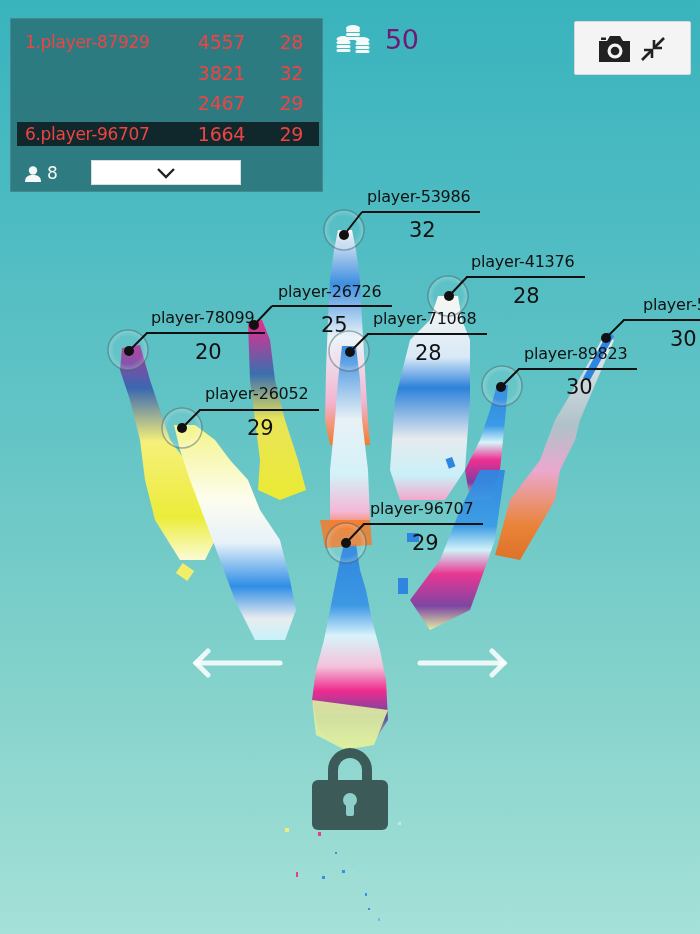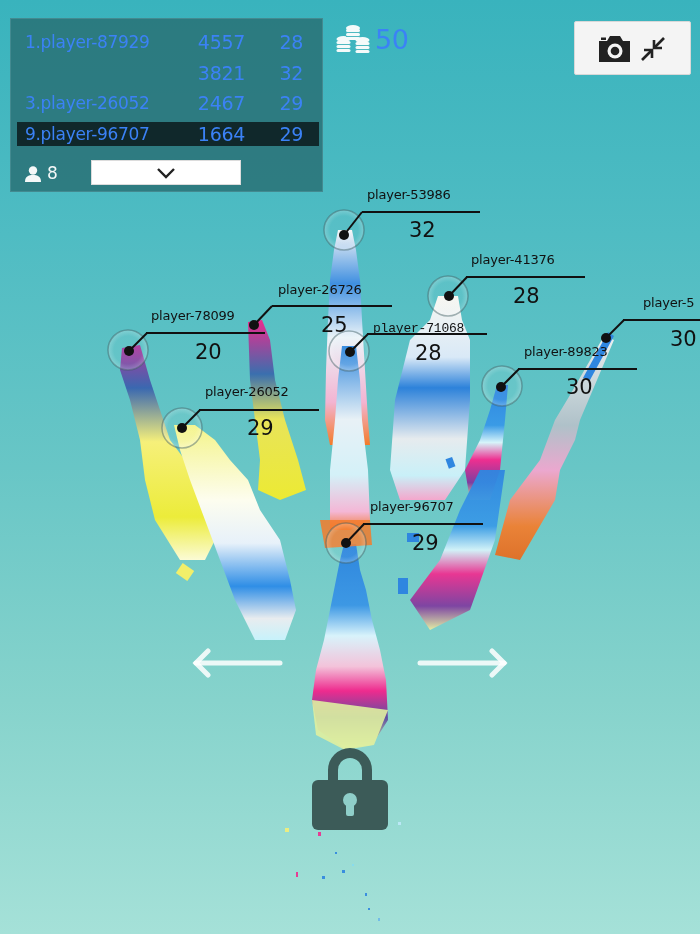--- a/index.html
+++ b/index.html
@@ -12,51 +12,51 @@
     .scene { position: absolute; left: 0; top: 0; width: 700px; height: 934px; }
 
     
     .leaderboard {
       position: absolute; left: 10px; top: 18px; width: 313px; height: 174px;
       background: rgba(40, 110, 115, 0.82);
       border: 1px solid rgba(70,140,145,0.9);
     }
     .lb-row {
       position: absolute; left: 6px; width: 302px; height: 24px;
-      color: #3b82f6; font-size: 17px; line-height: 24px; letter-spacing: -0.3px;
+      color: #ef4444; font-size: 17px; line-height: 24px; letter-spacing: -0.3px;
     }
     .lb-row.current { background: #10282b; }
     .lb-name { position: absolute; left: 8px; top: 0; }
     .lb-score { position: absolute; right: 74px; top: 0; font-size: 19px; margin-left: 31px; }
     .lb-level { position: absolute; right: 16px; top: 0; text-align: right; font-size: 19px; }
     .lb-footer { position: absolute; left: 0; top: 139px; width: 313px; height: 30px; }
     .players-icon { position: absolute; left: 13px; top: 8px; width: 18px; height: 16px; }
     .players-count { position: absolute; left: 36px; top: 5px; color: #f4f8f8; font-size: 17px; }
     .expand-btn {
       position: absolute; left: 80px; top: 2px; width: 150px; height: 25px;
       background: #ffffff; border: 1px solid #dcdcdc; cursor: pointer;
       display: flex; align-items: center; justify-content: center;
     }
 
     
     .coins { position: absolute; left: 336px; top: 22px; height: 34px; display: flex; align-items: center; }
     .coins-icon { width: 34px; height: 30px; }
-    .coins-value { color: #3b82f6; font-size: 27px; margin-left: 5px; letter-spacing: -0.5px; }
+    .coins-value { color: #701a75; font-size: 27px; margin-left: 15px; letter-spacing: -0.5px; }
 
     
     .cam-btn {
       position: absolute; left: 574px; top: 21px; width: 117px; height: 54px;
       background: #f4f4f4; border: 1px solid #d8d8d8; border-radius: 2px; cursor: pointer;
     }
     .camera-icon { position: absolute; left: 22px; top: 13px; width: 35px; height: 28px; }
     .shrink-icon { position: absolute; left: 64px; top: 13px; width: 28px; height: 28px; }
 
     
     .tag { position: absolute; color: #111; }
-    .tag-name { position: absolute; font-size: 13px; white-space: nowrap; letter-spacing: -0.2px; }
+    .tag-name { position: absolute; font-size: 16px; white-space: nowrap; letter-spacing: -0.2px; }
     .tag-line { position: absolute; height: 2px; background: #111; }
     .tag-level { position: absolute; font-size: 21px; white-space: nowrap; }
 
     .arrow { position: absolute; cursor: pointer; }
     .lock { position: absolute; left: 312px; top: 748px; width: 76px; height: 82px; cursor: pointer; }
   </style>
 </head>
 <body>
 
 <div class="scene">
@@ -190,26 +190,25 @@
     <div class="lb-row" style="top:11px;">
       <span class="lb-name">1.player-87929</span>
       <span class="lb-score">4557</span>
       <span class="lb-level">28</span>
     </div>
     <div class="lb-row" style="top:42px;">
       <span class="lb-score">3821</span>
       <span class="lb-level">32</span>
     </div>
     <div class="lb-row" style="top:72px;">
-      <span class="lb-name">3.player-26052</span>
       <span class="lb-score">2467</span>
       <span class="lb-level">29</span>
     </div>
     <div class="lb-row current" style="top:103px;">
-      <span class="lb-name">9.player-96707</span>
+      <span class="lb-name">6.player-96707</span>
       <span class="lb-score">1664</span>
       <span class="lb-level">29</span>
     </div>
     <div class="lb-footer">
       <svg class="players-icon" viewBox="0 0 18 16">
         <circle cx="9" cy="4.5" r="4.2" fill="#f4f8f8"></circle>
         <path d="M1 16 C1 10.5 4.5 9 9 9 C13.5 9 17 10.5 17 16 Z" fill="#f4f8f8"></path>
       </svg>
       <span class="players-count">8</span>
       <div class="expand-btn">
@@ -303,21 +302,21 @@
     <span class="tag-name" style="left:151px;top:308px;">player-78099</span>
     <div class="tag-line" style="left:146px;top:332px;width:119px;"></div>
     <span class="tag-level" style="left:195px;top:340px;">20</span>
   </div>
 
   <div class="tag" style="left:0;top:0;">
     <svg style="position:absolute;left:0;top:0;overflow:visible" width="1" height="1">
       <line x1="350" y1="352" x2="368" y2="334" stroke="#111" stroke-width="2"></line>
       <circle cx="350" cy="352" r="5" fill="#111"></circle>
     </svg>
-    <span class="tag-name" style="left:373px;top:321px;font-family:Liberation Mono, monospace;">player-71068</span>
+    <span class="tag-name" style="left:373px;top:309px;">player-71068</span>
     <div class="tag-line" style="left:367px;top:333px;width:120px;"></div>
     <span class="tag-level" style="left:415px;top:341px;">28</span>
   </div>
 
   <div class="tag" style="left:0;top:0;">
     <svg style="position:absolute;left:0;top:0;overflow:visible" width="1" height="1">
       <line x1="606" y1="338" x2="624" y2="320" stroke="#111" stroke-width="2"></line>
       <circle cx="606" cy="338" r="5" fill="#111"></circle>
     </svg>
     <span class="tag-name" style="left:643px;top:295px;">player-5</span>

